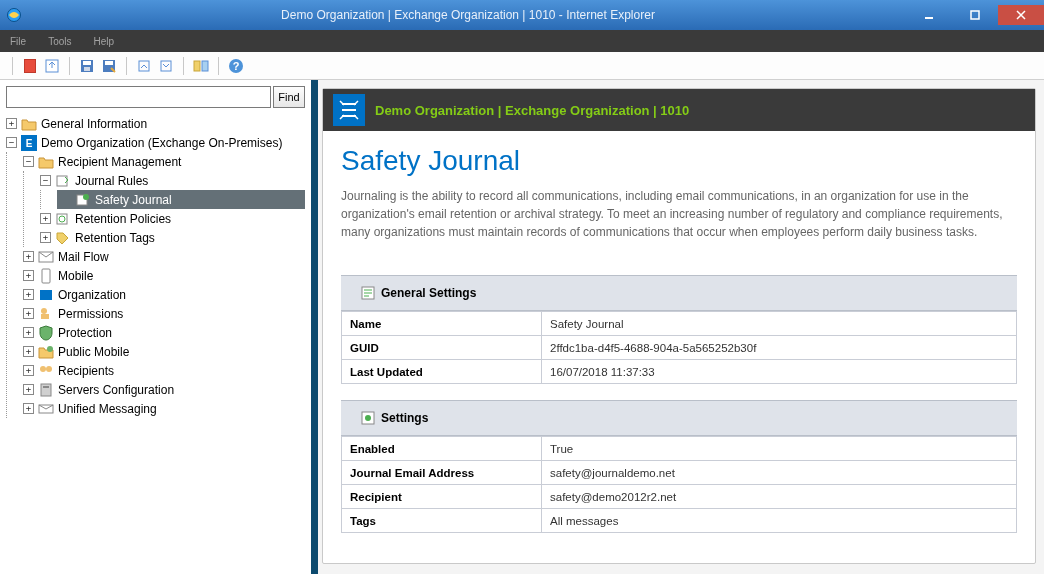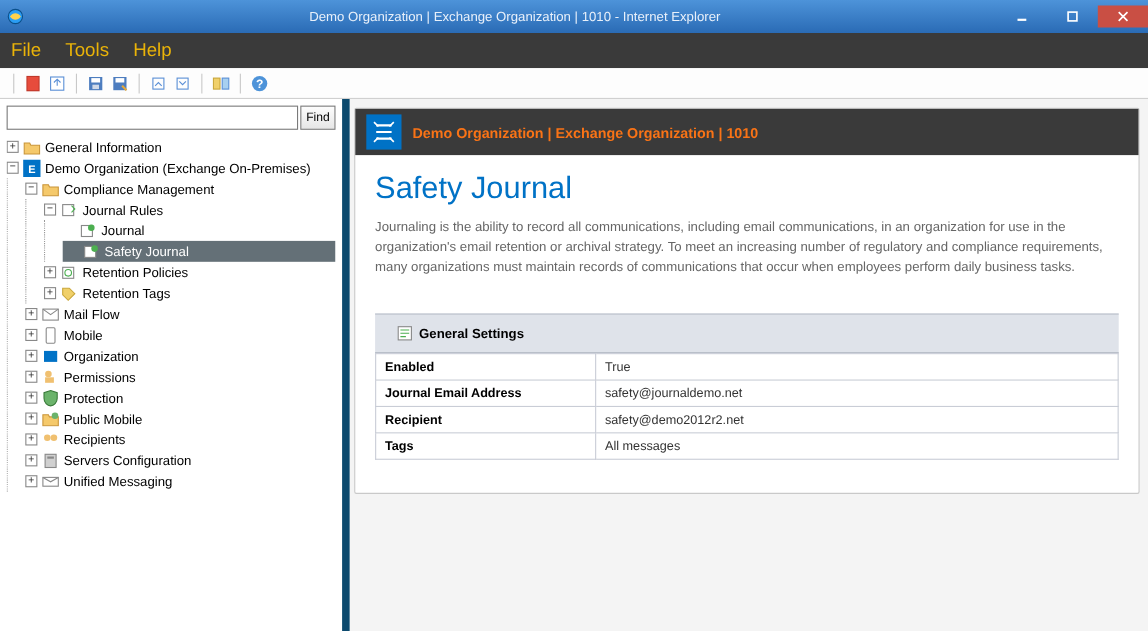--- a/index.html
+++ b/index.html
@@ -6,21 +6,21 @@
 body { font-family: "Segoe UI", Tahoma, sans-serif; font-size: 12px; background: #fff; width: 1044px; height: 574px; overflow: hidden; }
 
 .titlebar { height: 30px; background: linear-gradient(#4d93d9, #2a6bb5); color: #fff; display: flex; align-items: center; padding: 0 0 0 6px; position: relative; }
 .titlebar .ie-icon { width: 16px; height: 16px; margin-right: 8px; }
 .titlebar .title { flex: 1; text-align: center; color: #e8f0fa; font-size: 12px; }
 .win-btns { display: flex; }
 .win-btn { width: 46px; height: 20px; display: flex; align-items: center; justify-content: center; color: #fff; font-size: 13px; }
 .win-close { background: #c94f44; width: 46px; height: 20px; }
 .win-min, .win-max { background: transparent; }
 
-.menubar { height: 32px; background: #3a3a3a; color: #eab308; display: flex; align-items: center; padding: 0 10px; gap: 22px; font-size: 17px; }
+.menubar { height: 22px; background: #3a3a3a; color: #a3a3a3; display: flex; align-items: center; padding: 0 10px; gap: 22px; font-size: 10px; }
 .menubar span { cursor: default; }
 
 .toolbar { height: 28px; background: #fdfdfd; border-bottom: 1px solid #d0d0d0; display: flex; align-items: center; padding: 0 8px; gap: 4px; }
 .tb-sep { width: 1px; height: 18px; background: #c8c8c8; margin: 0 4px; }
 .tb-btn { width: 18px; height: 18px; display: flex; align-items: center; justify-content: center; cursor: pointer; }
 
 .workspace { display: flex; height: calc(574px - 30px - 22px - 28px); }
 
 .left-panel { width: 318px; background: #fff; border-right: 7px solid #0c4a6e; padding: 6px; display: flex; flex-direction: column; }
 .search-row { display: flex; margin-bottom: 6px; }
@@ -34,21 +34,21 @@
 .tree-row { display: flex; align-items: center; height: 19px; cursor: default; }
 .expander { width: 11px; height: 11px; border: 1px solid #888; background: #fff; display: inline-flex; align-items: center; justify-content: center; font-size: 9px; line-height: 1; margin-right: 4px; color: #333; font-family: monospace; }
 .expander.empty { border: none; background: transparent; }
 .node-icon { width: 16px; height: 16px; margin-right: 4px; display: inline-flex; align-items: center; justify-content: center; }
 .tree-row.selected { background: #647077; color: #fff; padding: 0 3px; }
 .tree-row.selected .node-label { color: #fff; }
 .dotted { border-left: 1px dotted #999; }
 
 .right-panel { flex: 1; background: #f4f4f4; padding: 8px 8px 8px 4px; overflow: auto; }
 .content-card { background: #fff; border: 1px solid #c9c9c9; border-radius: 2px; }
-.content-header { background: #3a3a3a; color: #f97316; height: 42px; display: flex; align-items: center; padding: 0 10px; }
+.content-header { background: #3a3a3a; color: #84cc16; height: 42px; display: flex; align-items: center; padding: 0 10px; }
 .ex-logo { width: 32px; height: 32px; background: #0072c6; display: flex; align-items: center; justify-content: center; margin-right: 10px; }
 .content-header .ht { font-weight: bold; font-size: 13px; }
 .content-body { padding: 14px 18px; }
 .page-title { color: #0072c6; font-size: 28px; font-weight: 300; margin-bottom: 10px; }
 .page-desc { color: #666; font-size: 12px; line-height: 1.5; margin-bottom: 34px; }
 
 .section-header { background: #dfe3ea; border-top: 1px solid #b9bfc9; border-bottom: 1px solid #b9bfc9; height: 36px; display: flex; align-items: center; padding: 0 20px; font-weight: bold; font-size: 12px; gap: 6px; }
 .kv-table { width: 100%; border-collapse: collapse; margin-bottom: 16px; }
 .kv-table td { border: 1px solid #c9cdd6; padding: 4px 8px; font-size: 11.5px; height: 24px; }
 .kv-table td.k { width: 200px; font-weight: bold; background: #fff; }
@@ -183,47 +183,35 @@
           </div>
           <ul class="dotted">
             <li>
               <div class="tree-row">
                 <span class="expander">−</span>
                 <span class="node-icon">
                     <svg width="16" height="14">
                       <path d="M1 3h5l1 2h8v8H1z" fill="#f5c96b" stroke="#c9953a"></path>
                     </svg>
                   </span>
-                <span class="node-label">Compliance Management</span>
+                <span class="node-label">Recipient Management</span>
               </div>
               <ul class="dotted">
                 <li>
                   <div class="tree-row">
                     <span class="expander">−</span>
                     <span class="node-icon">
                         <svg width="16" height="14">
                           <rect x="2" y="2" width="10" height="10" fill="#fff" stroke="#888"></rect>
                           <path d="M10 3l3 3-3 3" stroke="#4caf50" fill="none"></path>
                         </svg>
                       </span>
                     <span class="node-label">Journal Rules</span>
                   </div>
                   <ul class="dotted">
-                    <li>
-                      <div class="tree-row">
-                        <span class="expander empty"></span>
-                        <span class="node-icon">
-                            <svg width="16" height="14">
-                              <rect x="2" y="2" width="10" height="10" fill="#fff" stroke="#888"></rect>
-                              <circle cx="11" cy="4" r="3" fill="#4caf50"></circle>
-                            </svg>
-                          </span>
-                        <span class="node-label">Journal</span>
-                      </div>
-                    </li>
                     <li>
                       <div class="tree-row selected">
                         <span class="expander empty"></span>
                         <span class="node-icon">
                             <svg width="16" height="14">
                               <rect x="2" y="2" width="10" height="10" fill="#fff" stroke="#888"></rect>
                               <circle cx="11" cy="4" r="3" fill="#4caf50"></circle>
                             </svg>
                           </span>
                         <span class="node-label">Safety Journal</span>
@@ -385,21 +373,46 @@
 
         <div class="section-header">
           <span>
               <svg width="14" height="14">
                 <rect x="1" y="1" width="12" height="12" fill="#fff" stroke="#888"></rect>
                 <path d="M3 4h8M3 7h8M3 10h5" stroke="#4caf50"></path>
               </svg>
             </span>
           <span>General Settings</span>
         </div>
-
+        <table class="kv-table">
+          <tbody>
+              <tr>
+                <td class="k">Name</td>
+                <td class="v">Safety Journal</td>
+              </tr>
+          <tr>
+                <td class="k">GUID</td>
+                <td class="v">2ffdc1ba-d4f5-4688-904a-5a565252b30f</td>
+              </tr>
+          <tr>
+                <td class="k">Last Updated</td>
+                <td class="v">16/07/2018 11:37:33</td>
+              </tr>
+        </tbody>
+          </table>
+
+        <div class="section-header">
+          <span>
+              <svg width="14" height="14">
+                <rect x="1" y="1" width="12" height="12" fill="#fff" stroke="#888"></rect>
+                <circle cx="7" cy="7" r="3" fill="#4caf50"></circle>
+              </svg>
+            </span>
+          <span>Settings</span>
+        </div>
         <table class="kv-table">
           <tbody>
               <tr>
                 <td class="k">Enabled</td>
                 <td class="v">True</td>
               </tr>
           <tr>
                 <td class="k">Journal Email Address</td>
                 <td class="v">safety@journaldemo.net</td>
               </tr>

